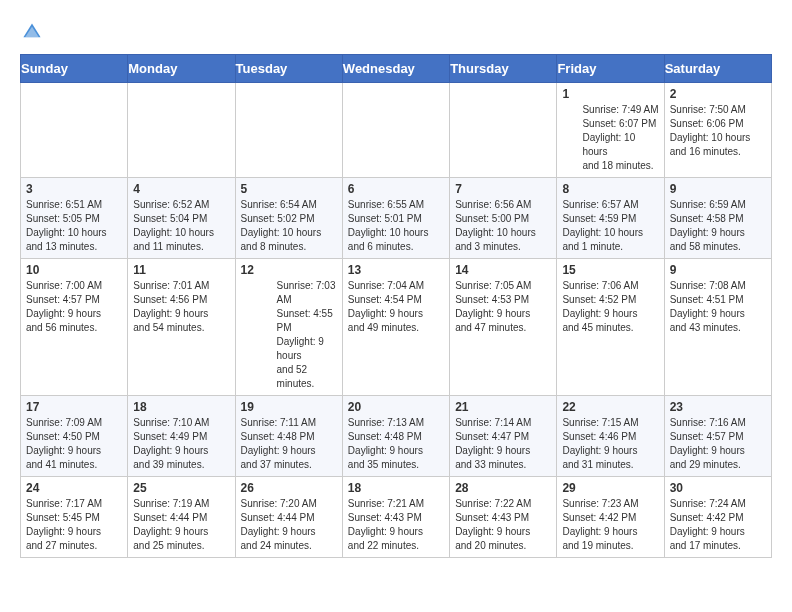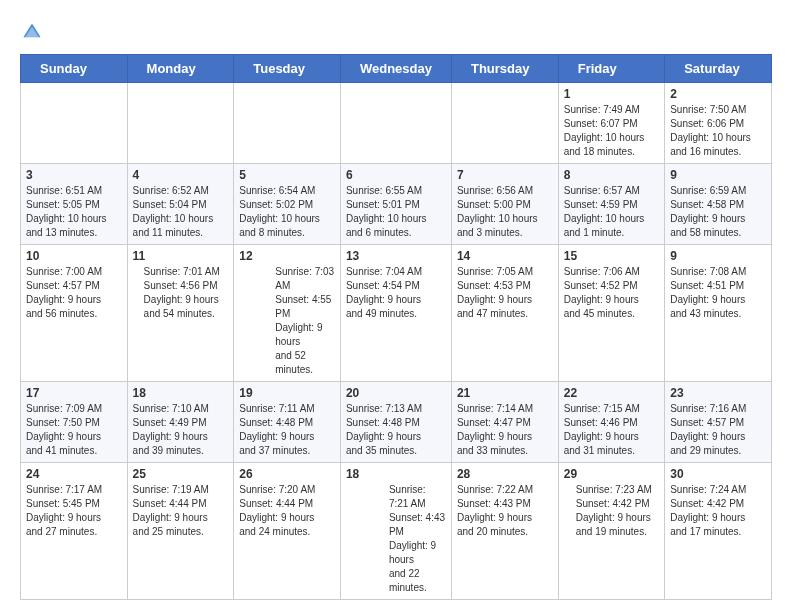--- a/index.html
+++ b/index.html
@@ -44,21 +44,21 @@
       color: #555;
     }
     .calendar {
       width: 100%;
       border-collapse: collapse;
       border: 1px solid #ccc;
     }
     .calendar th {
       background-color: #4472c4;
       color: #fff;
-      padding: 6px 19px;
+      padding: 6px 0;
       font-size: 13px;
       font-weight: bold;
       text-align: left;
       border: 1px solid #3a62b0;
     }
     .calendar td {
       vertical-align: top;
       padding: 4px 5px;
       border: 1px solid #ccc;
       font-size: 10.5px;
@@ -118,21 +118,21 @@
   </thead>
   <tbody id="calendar-body">
   <tr>
         <td class="empty-cell"></td>
         <td class="empty-cell"></td>
         <td class="empty-cell"></td>
         <td class="empty-cell"></td>
         <td class="empty-cell"></td>
         <td>
           <div class="day-num">1</div>
-          <div class="day-info" style="white-space: pre-line;">Sunrise: 7:49 AM
+          <div class="day-info" style="white-space: pre-line; margin-left: 20px;">Sunrise: 7:49 AM
 Sunset: 6:07 PM
 Daylight: 10 hours
 and 18 minutes.</div>
         </td>
         <td>
           <div class="day-num">2</div>
           <div class="day-info" style="white-space: pre-line;">Sunrise: 7:50 AM
 Sunset: 6:06 PM
 Daylight: 10 hours
 and 16 minutes.</div>
@@ -192,21 +192,21 @@
       <tr>
         <td>
           <div class="day-num">10</div>
           <div class="day-info" style="white-space: pre-line;">Sunrise: 7:00 AM
 Sunset: 4:57 PM
 Daylight: 9 hours
 and 56 minutes.</div>
         </td>
         <td>
           <div class="day-num">11</div>
-          <div class="day-info" style="white-space: pre-line; margin-left: 11px;">Sunrise: 7:01 AM
+          <div class="day-info" style="white-space: pre-line;">Sunrise: 7:01 AM
 Sunset: 4:56 PM
 Daylight: 9 hours
 and 54 minutes.</div>
         </td>
         <td>
           <div class="day-num">12</div>
           <div class="day-info" style="white-space: pre-line; margin-left: 36px;">Sunrise: 7:03 AM
 Sunset: 4:55 PM
 Daylight: 9 hours
 and 52 minutes.</div>
@@ -237,21 +237,21 @@
           <div class="day-info" style="white-space: pre-line;">Sunrise: 7:08 AM
 Sunset: 4:51 PM
 Daylight: 9 hours
 and 43 minutes.</div>
         </td>
       </tr>
       <tr>
         <td>
           <div class="day-num">17</div>
           <div class="day-info" style="white-space: pre-line;">Sunrise: 7:09 AM
-Sunset: 7:50 PM
+Sunset: 4:50 PM
 Daylight: 9 hours
 and 41 minutes.</div>
         </td>
         <td>
           <div class="day-num">18</div>
           <div class="day-info" style="white-space: pre-line;">Sunrise: 7:10 AM
 Sunset: 4:49 PM
 Daylight: 9 hours
 and 39 minutes.</div>
         </td>
@@ -308,35 +308,35 @@
         </td>
         <td>
           <div class="day-num">26</div>
           <div class="day-info" style="white-space: pre-line;">Sunrise: 7:20 AM
 Sunset: 4:44 PM
 Daylight: 9 hours
 and 24 minutes.</div>
         </td>
         <td>
           <div class="day-num">18</div>
-          <div class="day-info" style="white-space: pre-line; margin-left: 43px;">Sunrise: 7:21 AM
+          <div class="day-info" style="white-space: pre-line;">Sunrise: 7:21 AM
 Sunset: 4:43 PM
 Daylight: 9 hours
 and 22 minutes.</div>
         </td>
         <td>
           <div class="day-num">28</div>
           <div class="day-info" style="white-space: pre-line;">Sunrise: 7:22 AM
 Sunset: 4:43 PM
 Daylight: 9 hours
 and 20 minutes.</div>
         </td>
         <td>
           <div class="day-num">29</div>
-          <div class="day-info" style="white-space: pre-line; margin-left: 12px;">Sunrise: 7:23 AM
+          <div class="day-info" style="white-space: pre-line;">Sunrise: 7:23 AM
 Sunset: 4:42 PM
 Daylight: 9 hours
 and 19 minutes.</div>
         </td>
         <td>
           <div class="day-num">30</div>
           <div class="day-info" style="white-space: pre-line;">Sunrise: 7:24 AM
 Sunset: 4:42 PM
 Daylight: 9 hours
 and 17 minutes.</div>

